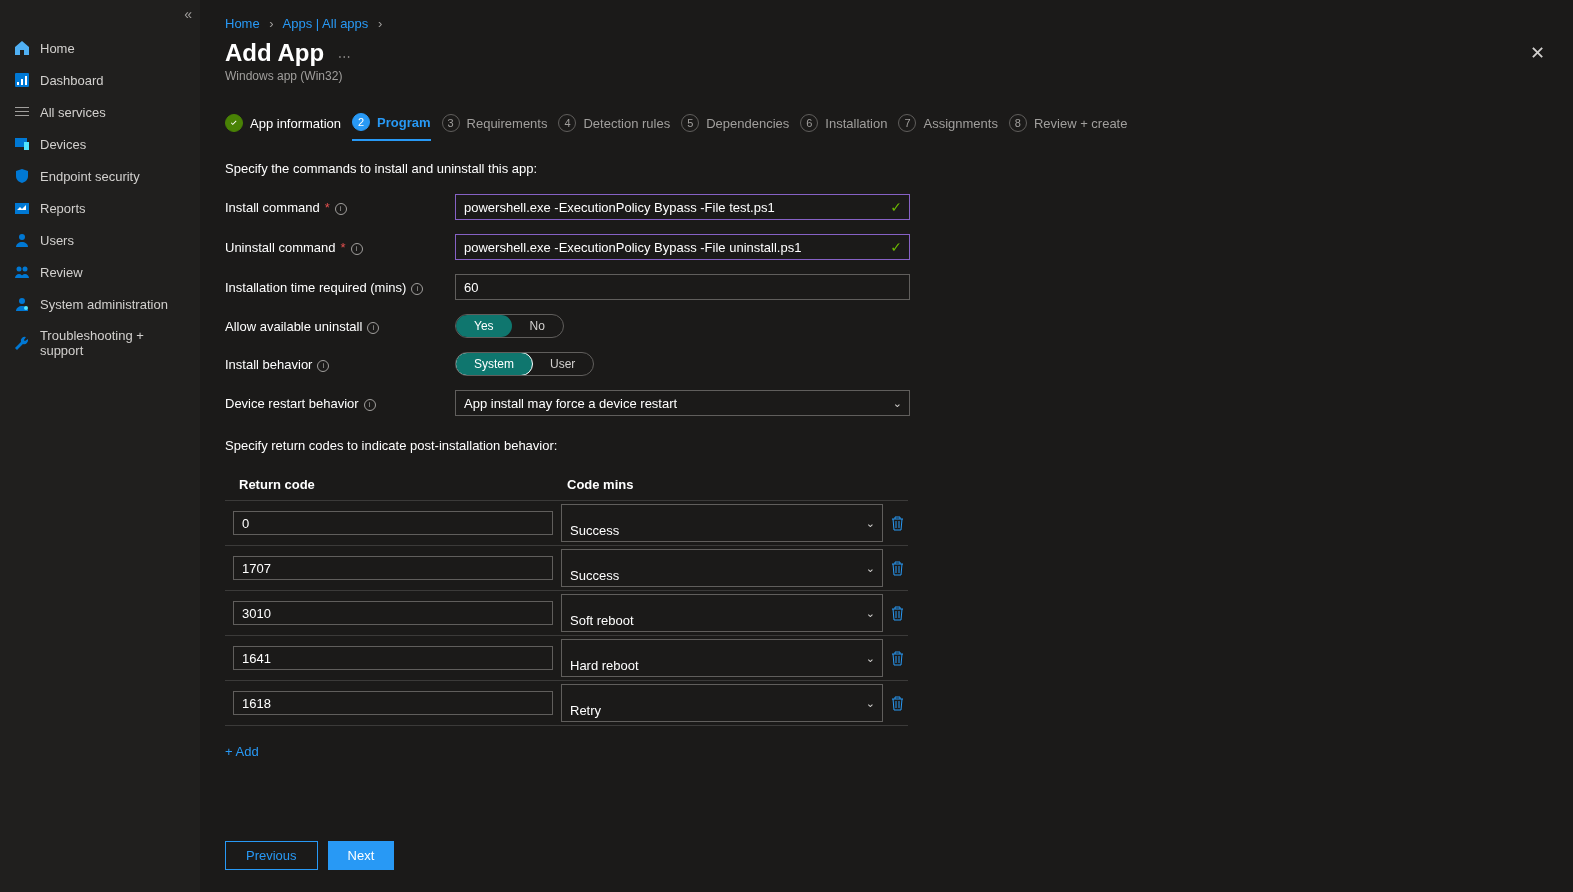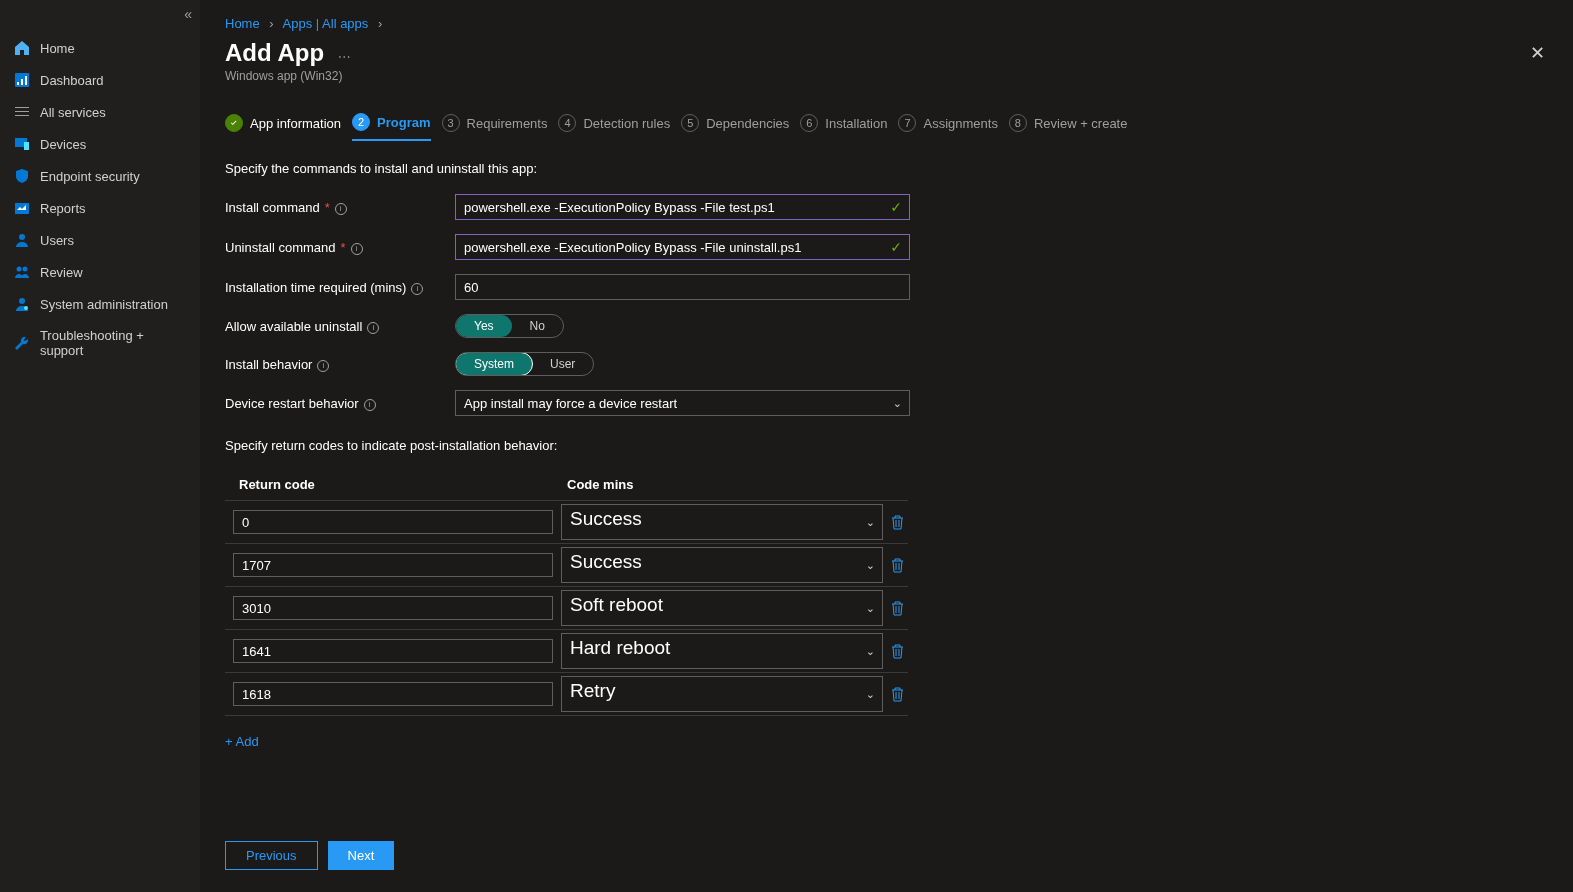--- a/index.html
+++ b/index.html
@@ -236,22 +236,22 @@
   padding: 3px 8px;
   font-size: 13px;
   height: 24px;
 }
 .ct-wrap { position: relative; width: 322px; }
 .ct-select {
   width: 100%;
   background: #1b1a19;
   border: 1px solid #605e5c;
   color: #fff;
-  padding: 3px 8px;
-  font-size: 19px;
+  padding: 18px 8px;
+  font-size: 13px;
   height: 36px;
 }
 .del-btn {
   width: 14px;
   height: 16px;
   cursor: pointer;
   color: #2899f5;
   display: flex;
   align-items: center;
 }

